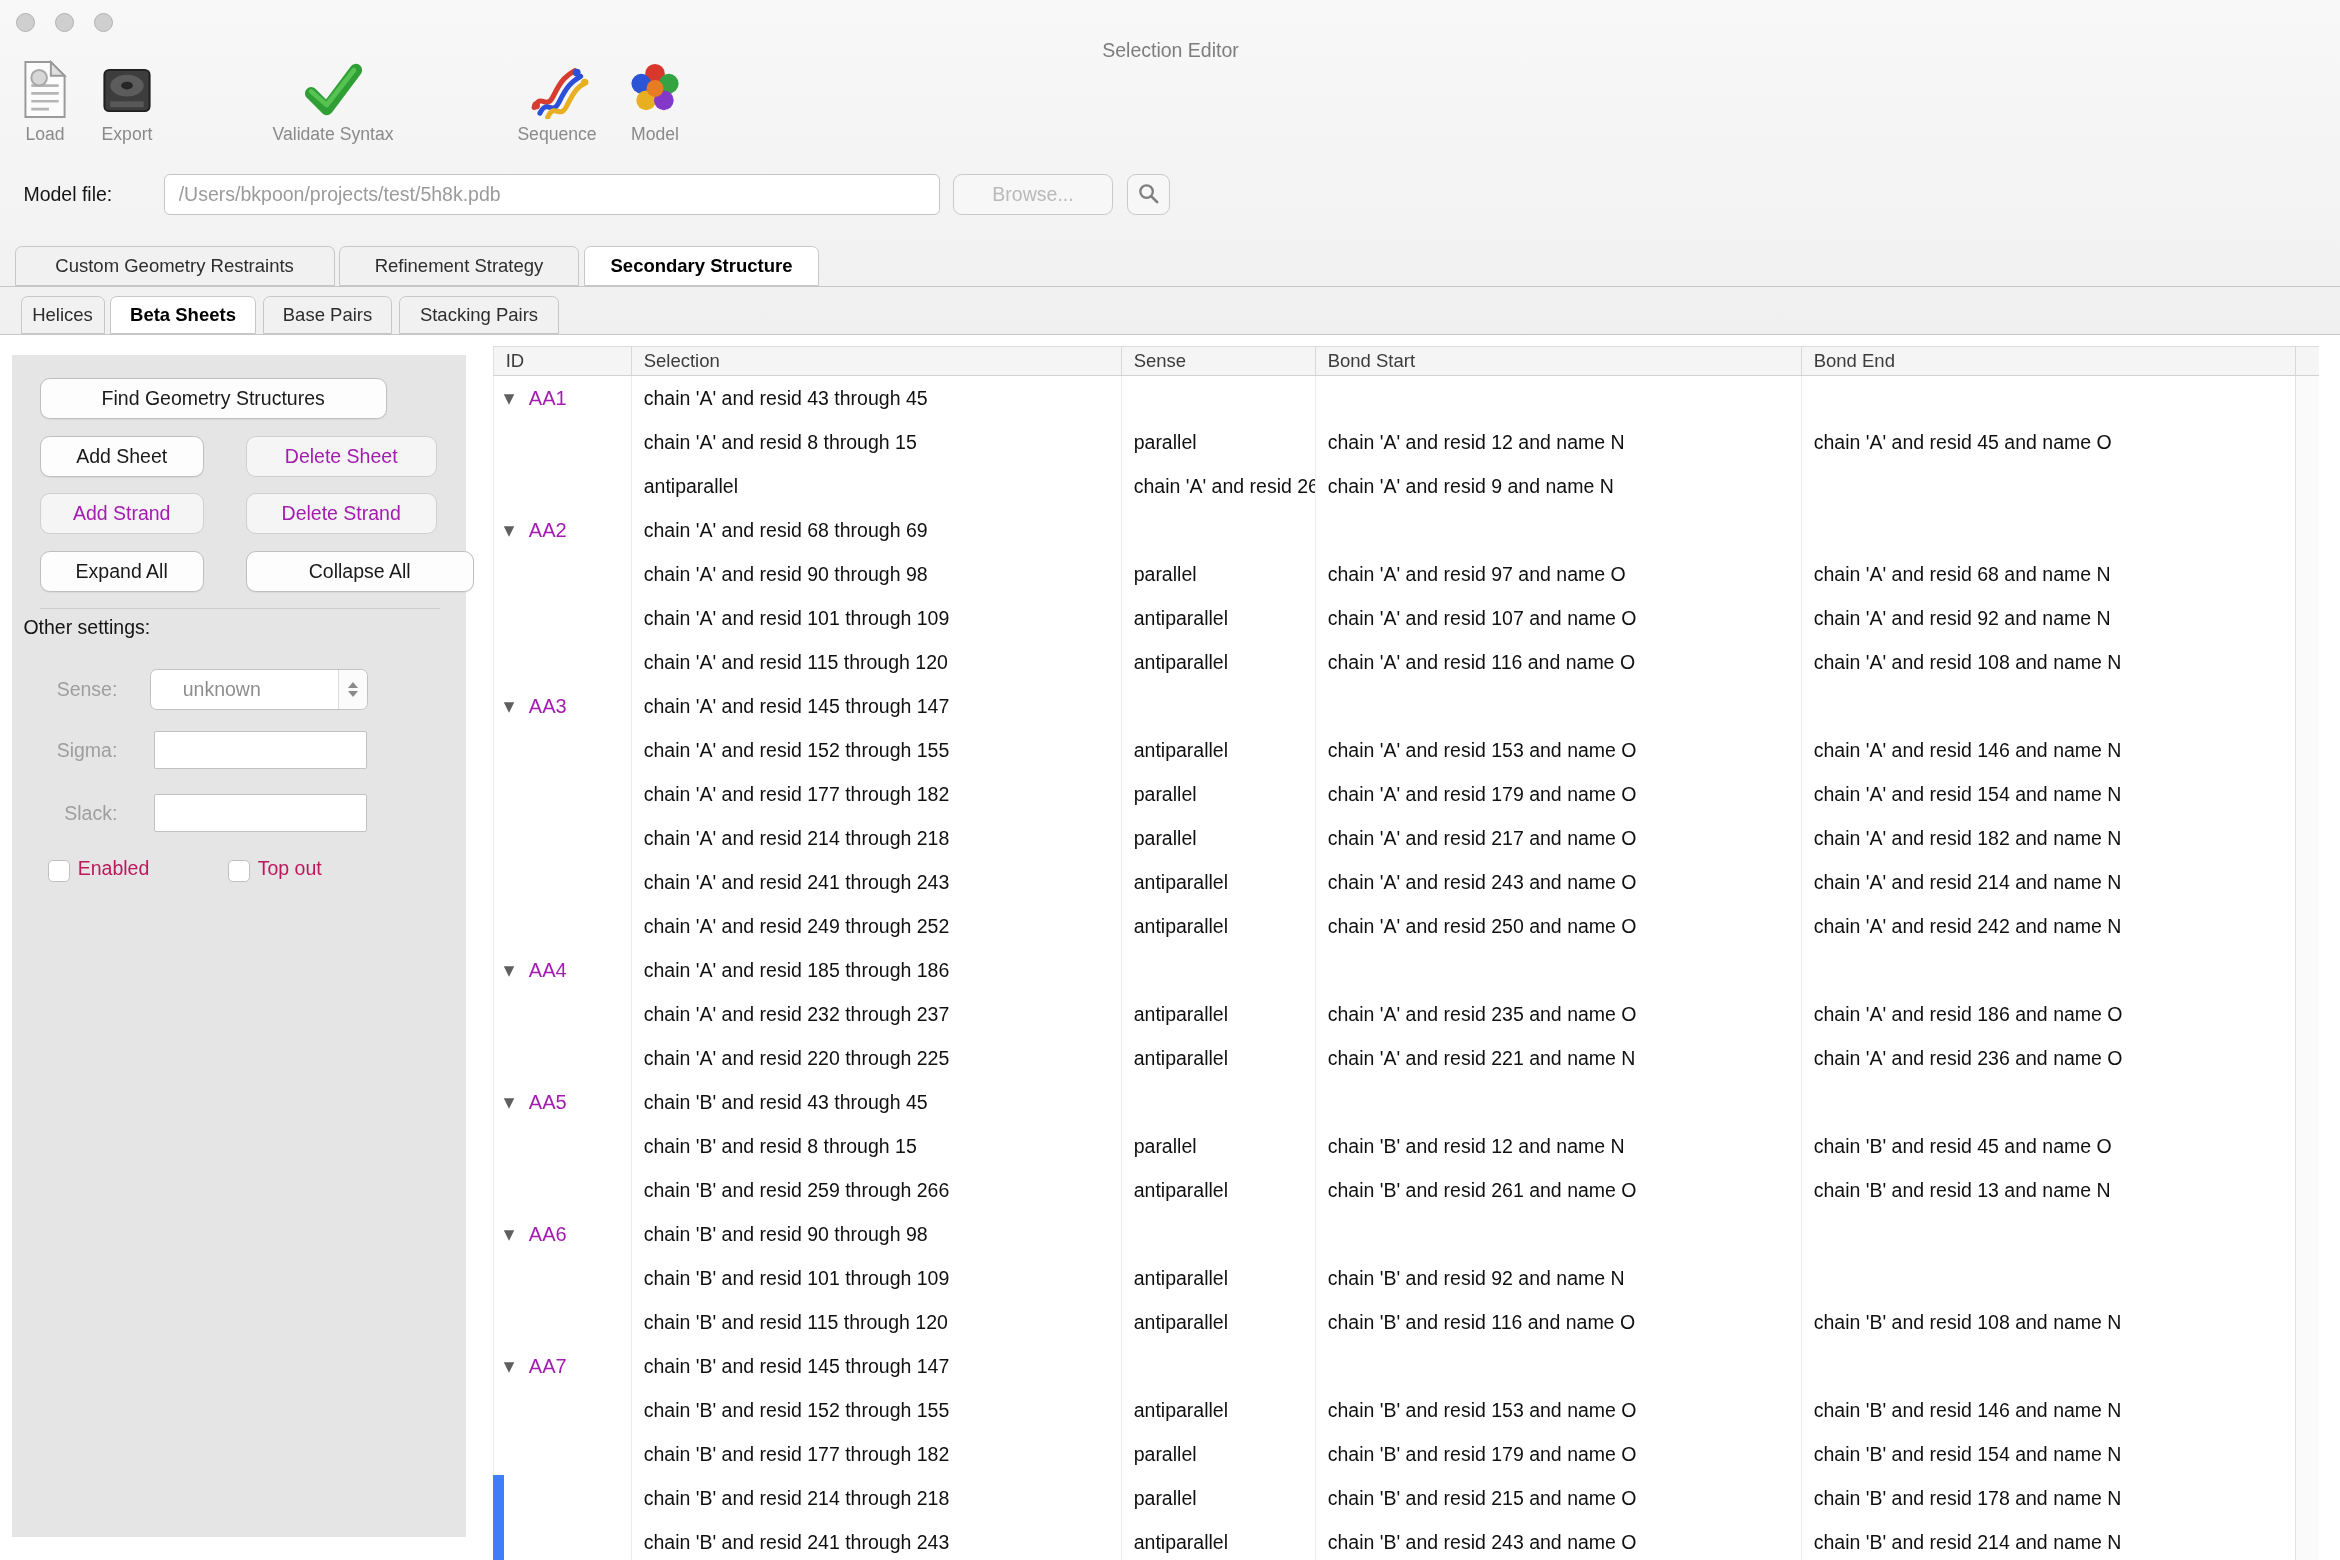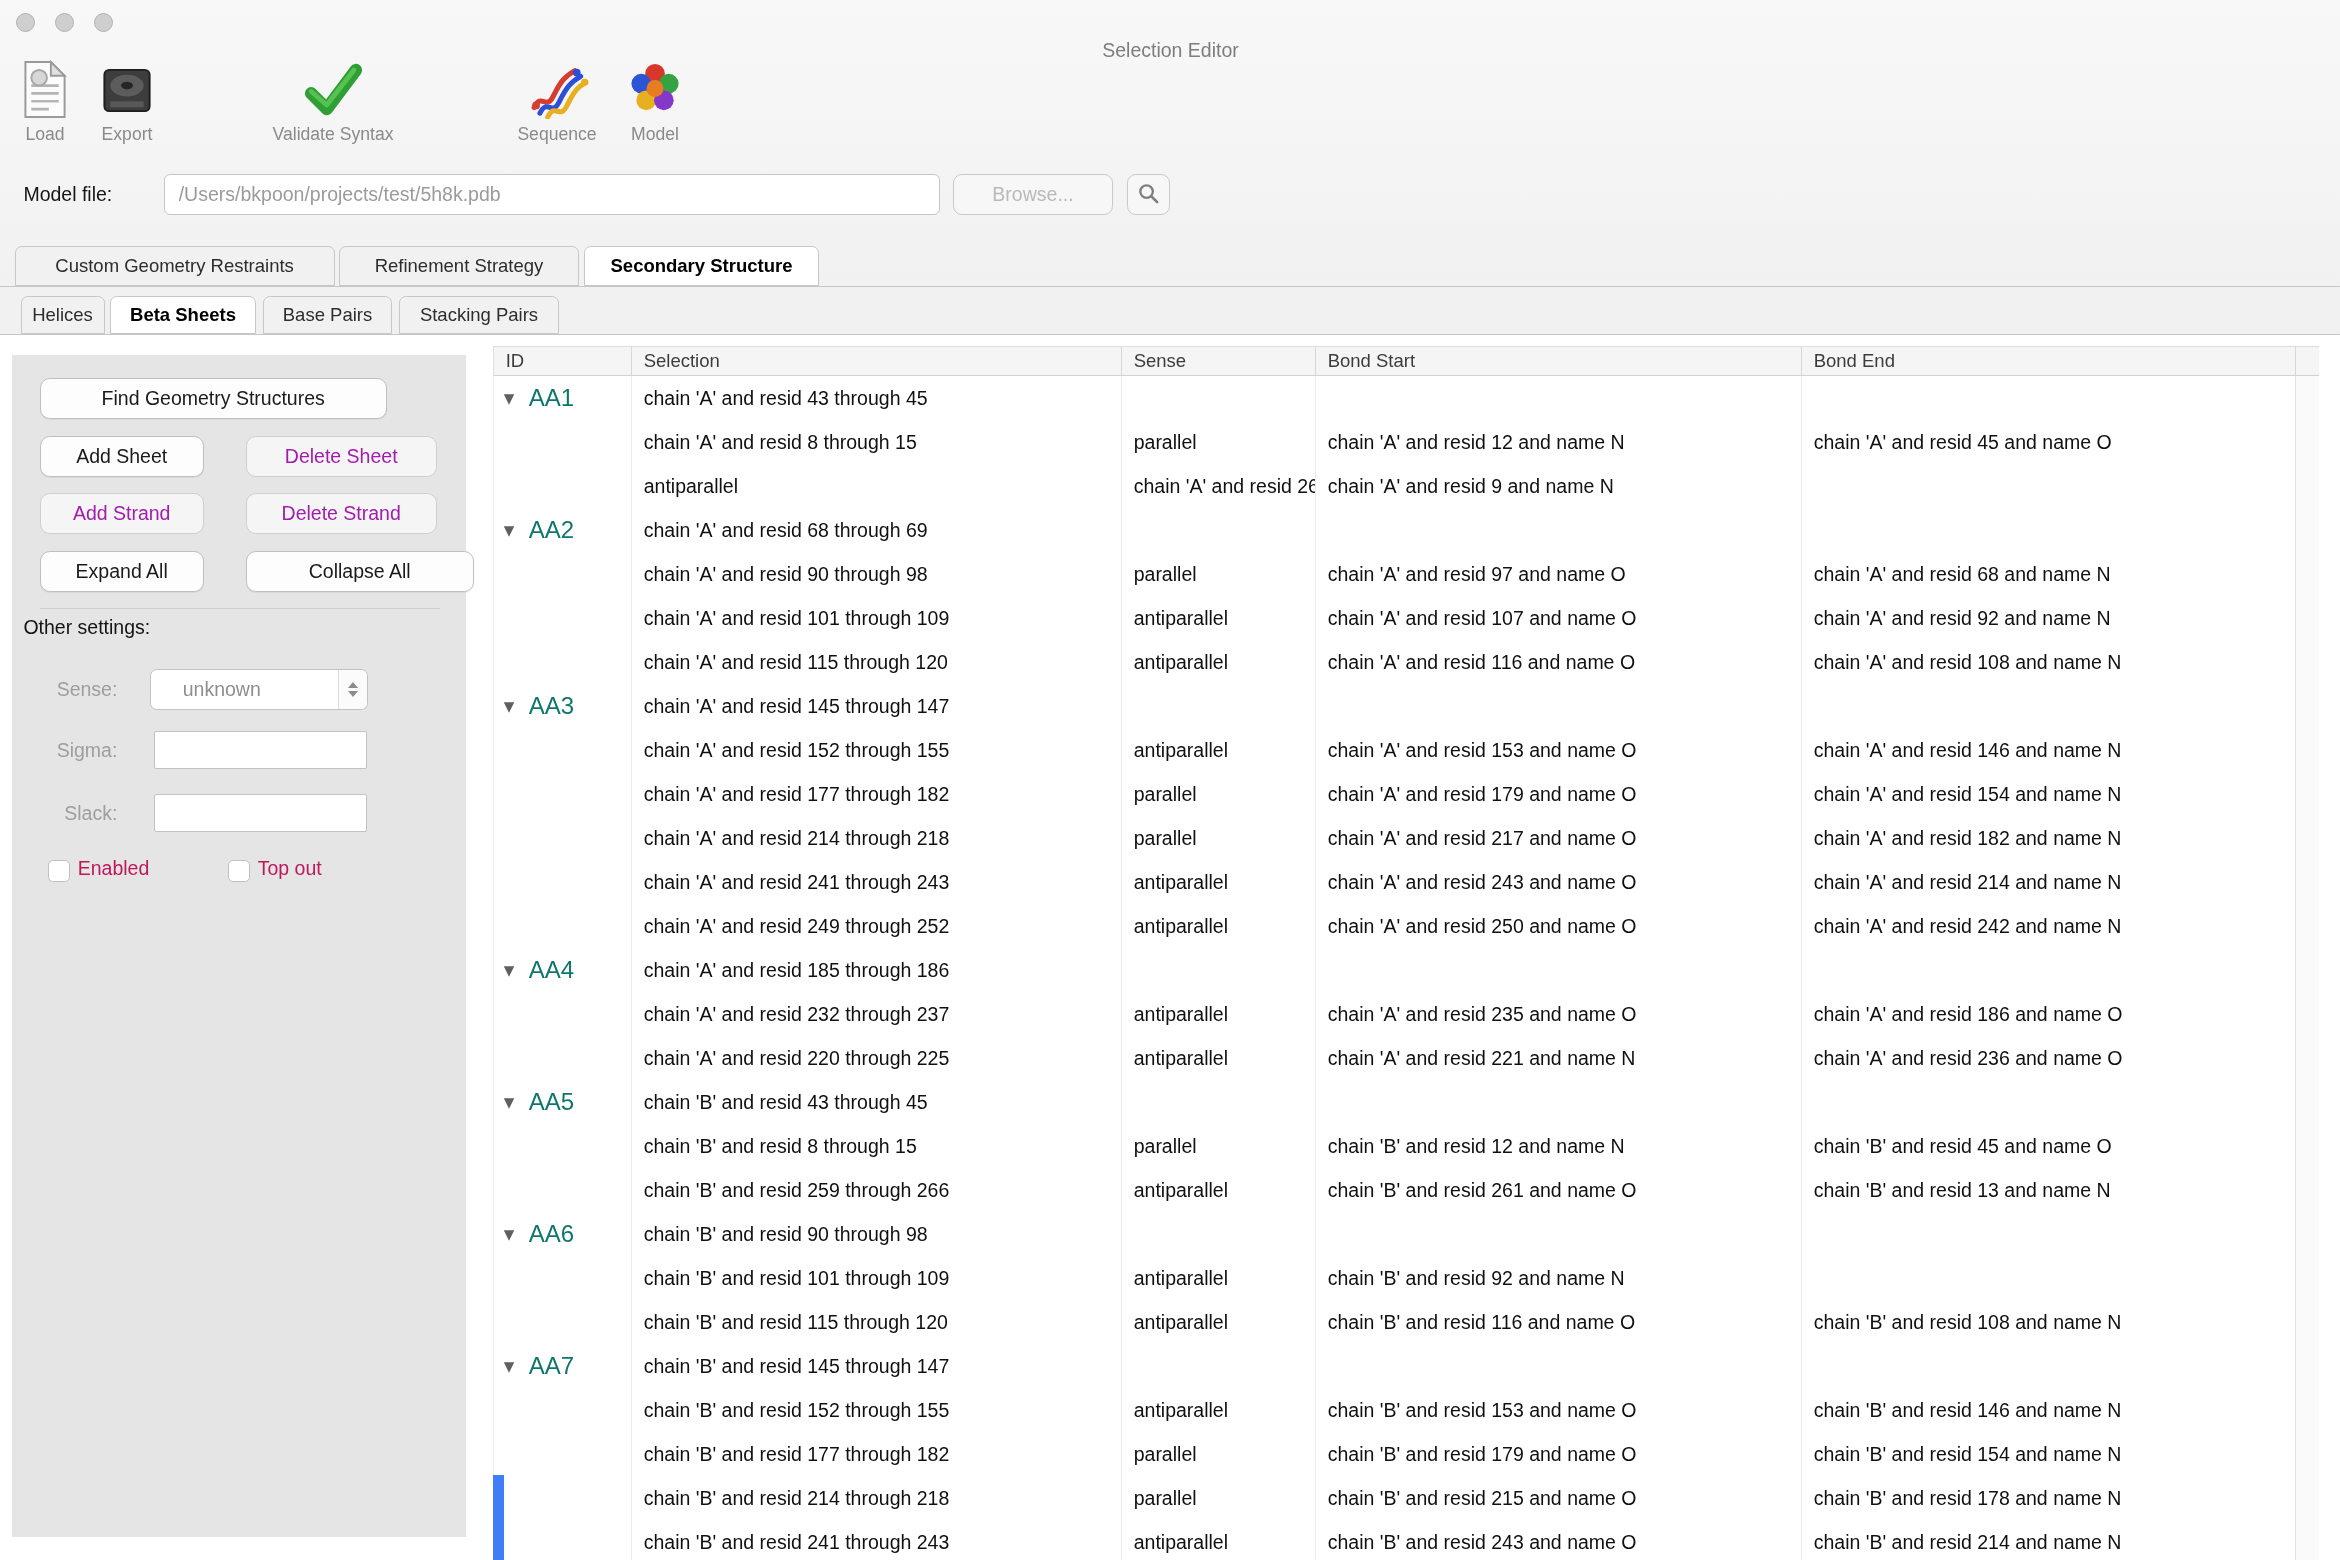--- a/index.html
+++ b/index.html
@@ -72,21 +72,21 @@
   .th { line-height:28px; padding-left:11.7px; font-size:18.5px; color:#3c3c3c; border-right:1px solid #d8d8d8;
         white-space:nowrap; overflow:hidden; }
   .tbody { position:absolute; left:0; top:30px; width:1802px; height:1184px; background:#fff;
            border-left:1px solid #ececec; overflow:hidden; }
   .trow { display:grid; grid-template-columns:138px 490px 194px 486px 495px; height:44px; }
   .cell { line-height:44px; font-size:19.5px; color:#101010; padding-left:11.7px; white-space:nowrap;
           overflow:hidden; border-right:1px solid #ececec; }
   .c-id { display:flex; align-items:center; padding-left:9.8px; }
   .tri { width:25px; font-size:13.7px; color:#5f5f5f; font-family:"DejaVu Sans", sans-serif; visibility:hidden; }
   .trow.group .tri { visibility:visible; }
-  .id-text { font-size:24px; color:#0f766e; }
+  .id-text { font-size:20px; color:#a21caf; }
   .vscroll { position:absolute; left:1802px; top:0; width:24.4px; height:1214px; background:#fafafa;
              border-left:1px solid #e2e2e2; }
   .vscroll-corner { position:absolute; left:1802px; top:0; width:24.4px; height:30px; background:#f5f5f6;
                     border-top:1px solid #dcdcdc; border-bottom:1px solid #d2d2d2; border-left:1px solid #d8d8d8;
                     z-index:2; }
   .focus-indicator { position:absolute; left:0; top:1129px; width:10.7px; height:85px; background:#3f7ef7; z-index:3; }
 </style>
 </head>
 <body>
 

